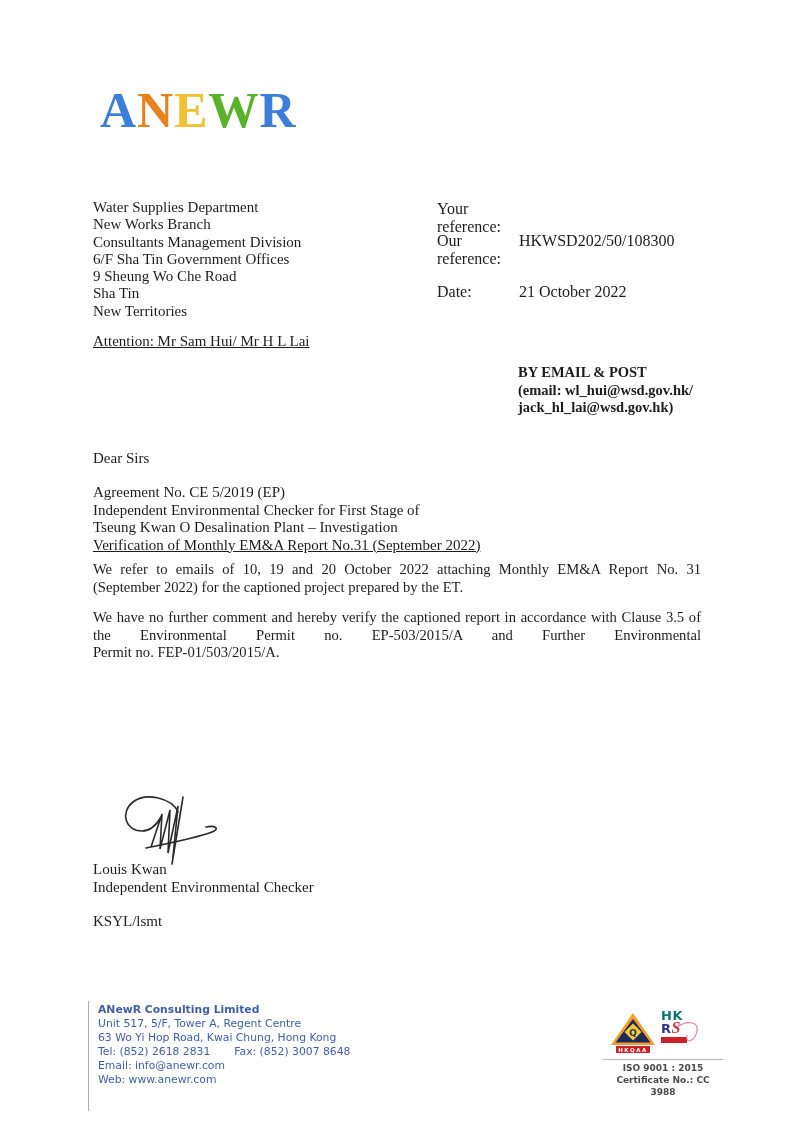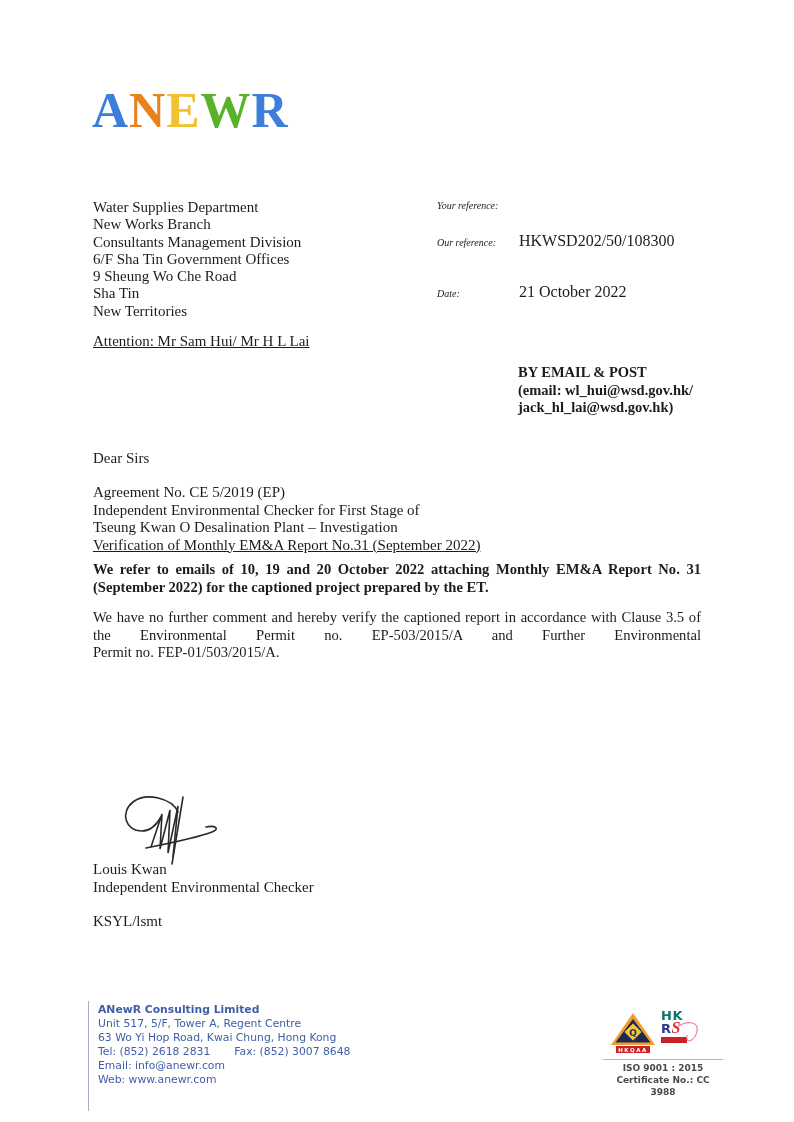--- a/index.html
+++ b/index.html
@@ -7,33 +7,33 @@
     position: relative;
     width: 794px; height: 1122px;
     margin: 0 auto;
     background: #ffffff;
     font-family: "Liberation Serif", serif;
     color: #1c1c1c;
     overflow: hidden;
   }
   
   .logo {
-    position: absolute; left: 92px; top: 82px;
+    position: absolute; left: 100px; top: 82px;
     font-family: "Liberation Serif", serif;
     font-weight: bold; font-size: 50px; line-height: 56px;
     letter-spacing: 1px;
   }
   
   .recipient {
     position: absolute; left: 93px; top: 199px;
     font-size: 15px; line-height: 17.3px;
   }
   
   .ref-row { position: absolute; left: 437px; display: flex; align-items: baseline; }
-  .ref-row .lbl { font-size: 10px; width: 82px; flex: 0 0 82px; font-style: italic; }
+  .ref-row .lbl { font-size: 16px; width: 82px; flex: 0 0 82px; }
   .ref-row .val { font-size: 16px; white-space: nowrap; }
   .ref-your { top: 200px; }
   .ref-our  { top: 232px; }
   .ref-date { top: 283px; }
   
   .attention {
     position: absolute; left: 93px; top: 333px;
     font-size: 15px; text-decoration: underline;
   }
   
@@ -46,21 +46,21 @@
   .subject {
     position: absolute; left: 93px; top: 484px;
     font-size: 15px; line-height: 17.5px;
   }
   .subject .ul { text-decoration: underline; }
   .para {
     position: absolute; left: 93px; width: 608px;
     font-size: 14.6px; line-height: 17.6px;
   }
   .para .jl { text-align: justify; text-align-last: justify; }
-  .para1 { top: 561px; font-weight: bold; }
+  .para1 { top: 561px; }
   .para2 { top: 609px; }
   .para3 { top: 674px; }
   
   .closing { position: absolute; left: 93px; top: 745px; font-size: 15px; line-height: 17.5px; }
   .signature { position: absolute; left: 116px; top: 790px; }
   .signer { position: absolute; left: 93px; top: 861px; font-size: 15px; line-height: 17.5px; }
   .initials { position: absolute; left: 93px; top: 913px; font-size: 15px; }
   
   .footer-rule {
     position: absolute; left: 88px; top: 1001px;

